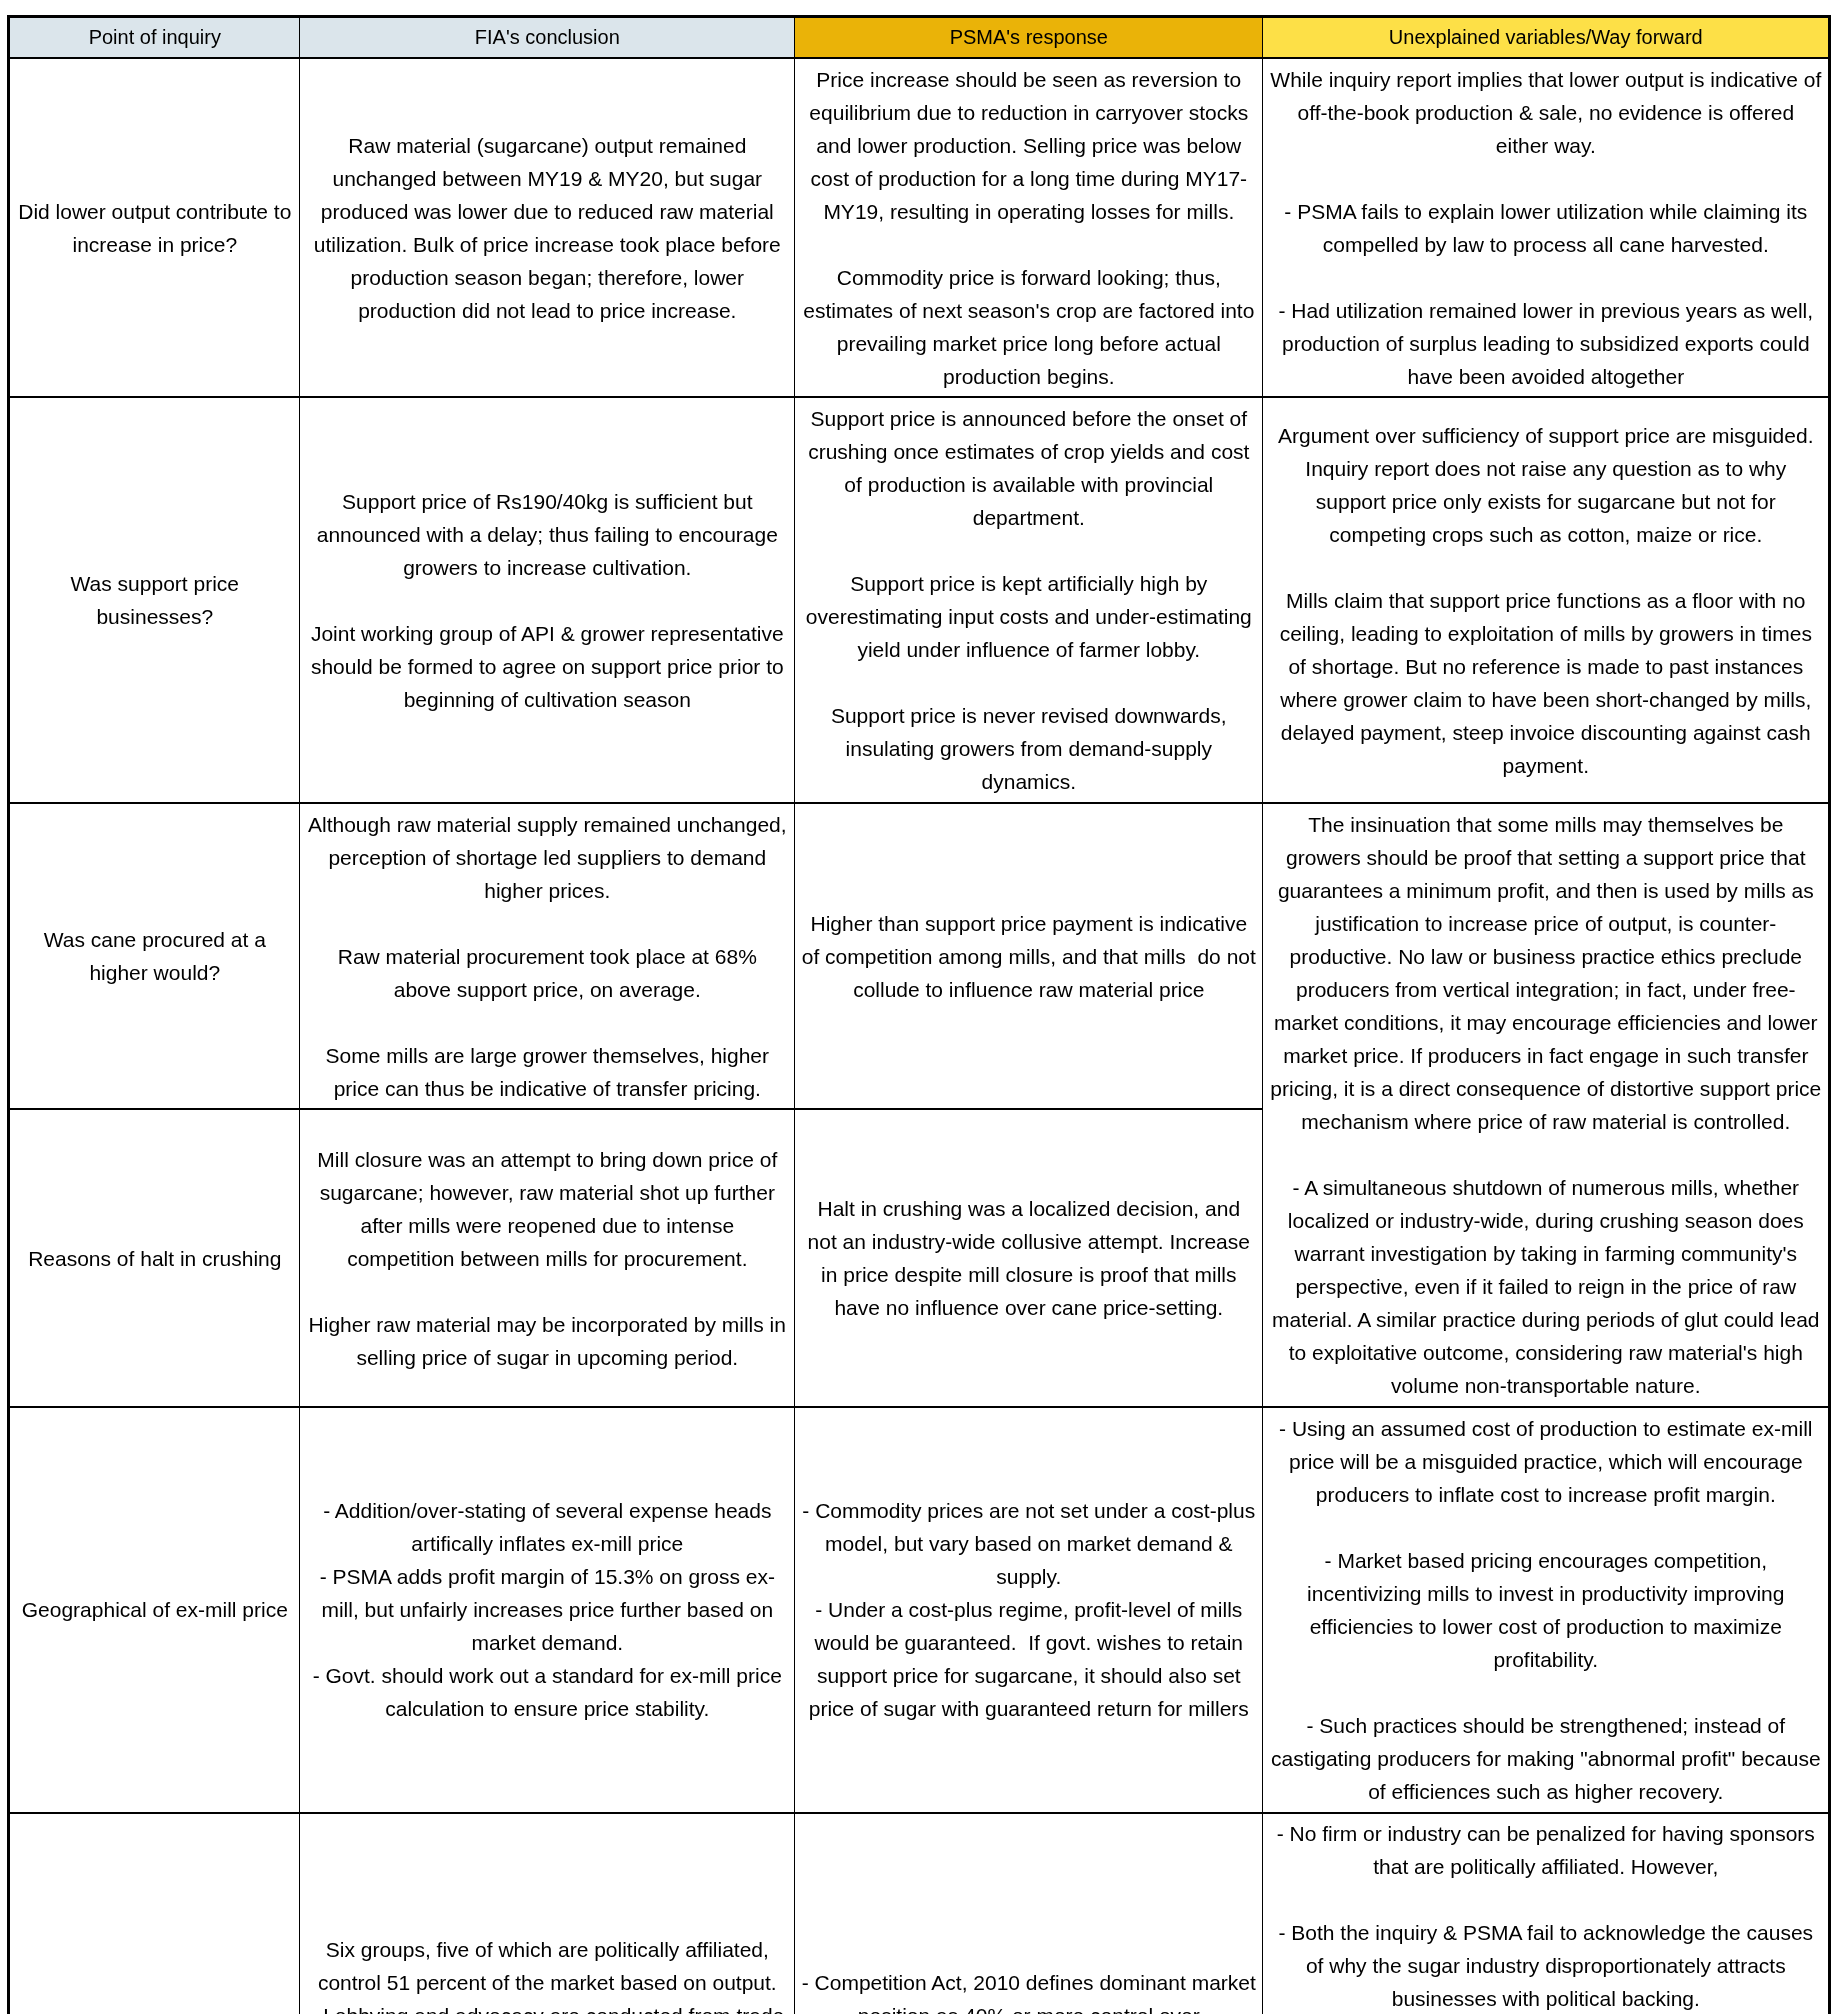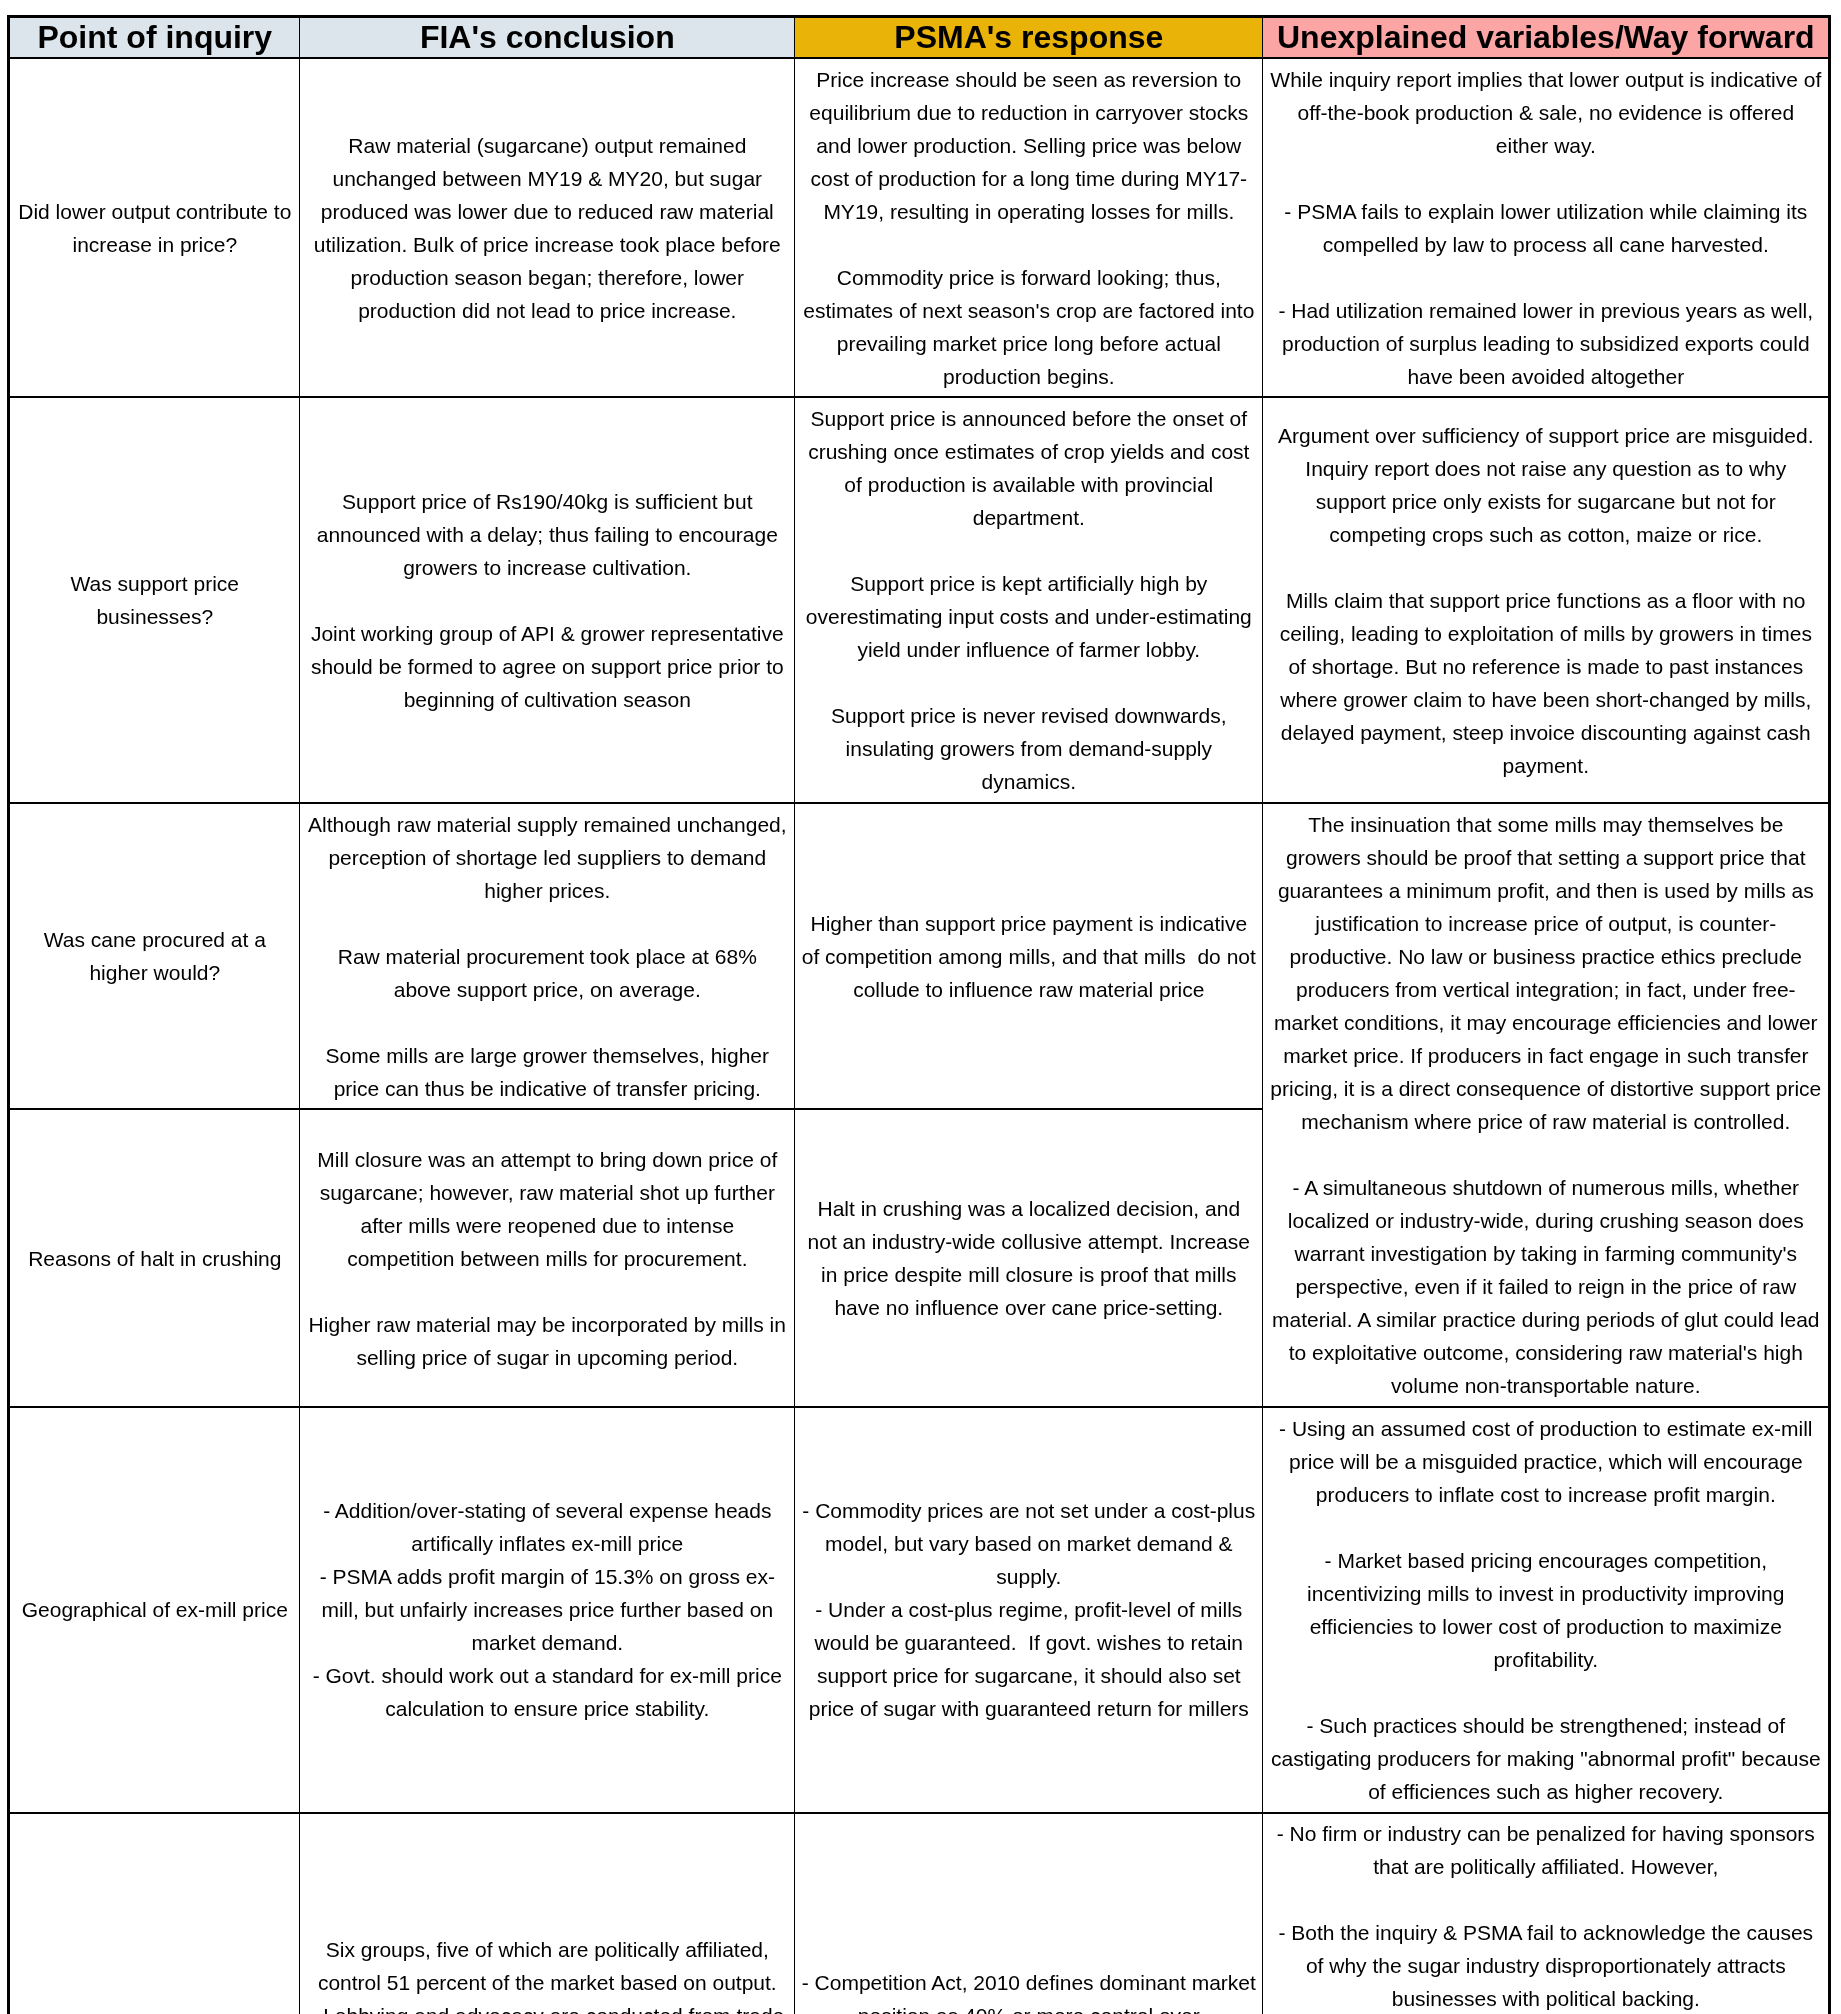--- a/index.html
+++ b/index.html
@@ -29,22 +29,22 @@
     border-bottom-width: 2.7px;
     vertical-align: middle;
     padding: 3.7px 6.4px;
     font-size: 21px;
     line-height: 33px;
     white-space: pre-wrap;
     word-wrap: break-word;
     text-align: center;
   }
   thead th {
-    font-size: 32px;
-    font-weight: bold;
+    font-size: 20px;
+    font-weight: normal;
     line-height: 27.4px;
     white-space: normal;
     margin-top: 12px;
   }
   thead th.center { text-align: center; }
   tr.hr { height: 42px; }
   tr.r0 { height: 290px; }
   tr.r1 { height: 354px; }
   tr.r2 { height: 279px; }
   tr.r3 { height: 298px; }
@@ -63,21 +63,21 @@
     <col class="c0">
       <col class="c1">
       <col class="c2">
       <col class="c3">
   </colgroup>
   <thead>
     <tr class="hr">
       <th class="center" style="background-color: rgb(219, 229, 235);">Point of inquiry</th>
       <th style="background-color: rgb(219, 229, 235);">FIA's conclusion</th>
       <th style="background-color: #eab308;">PSMA's response</th>
-      <th style="background-color: #fca5a5;">Unexplained variables/Way forward</th>
+      <th style="background-color: #fde047;">Unexplained variables/Way forward</th>
     </tr>
   </thead>
   <tbody>
     <tr class="r0">
       <td>Did lower output contribute to increase in price?</td>
       <td>Raw material (sugarcane) output remained unchanged between MY19 &amp; MY20, but sugar produced was lower due to reduced raw material utilization. Bulk of price increase took place before production season began; therefore, lower production did not lead to price increase.</td>
       <td>Price increase should be seen as reversion to equilibrium due to reduction in carryover stocks and lower production. Selling price was below cost of production for a long time during MY17-MY19, resulting in operating losses for mills.
 
 Commodity price is forward looking; thus, estimates of next season's crop are factored into prevailing market price long before actual production begins.</td>
       <td>While inquiry report implies that lower output is indicative of off-the-book production &amp; sale, no evidence is offered either way.

